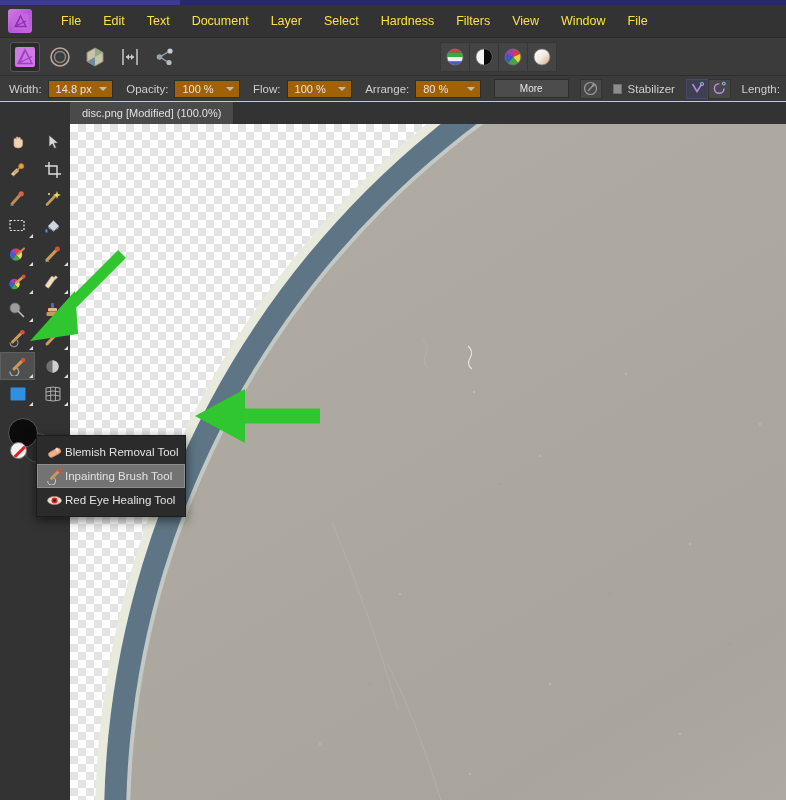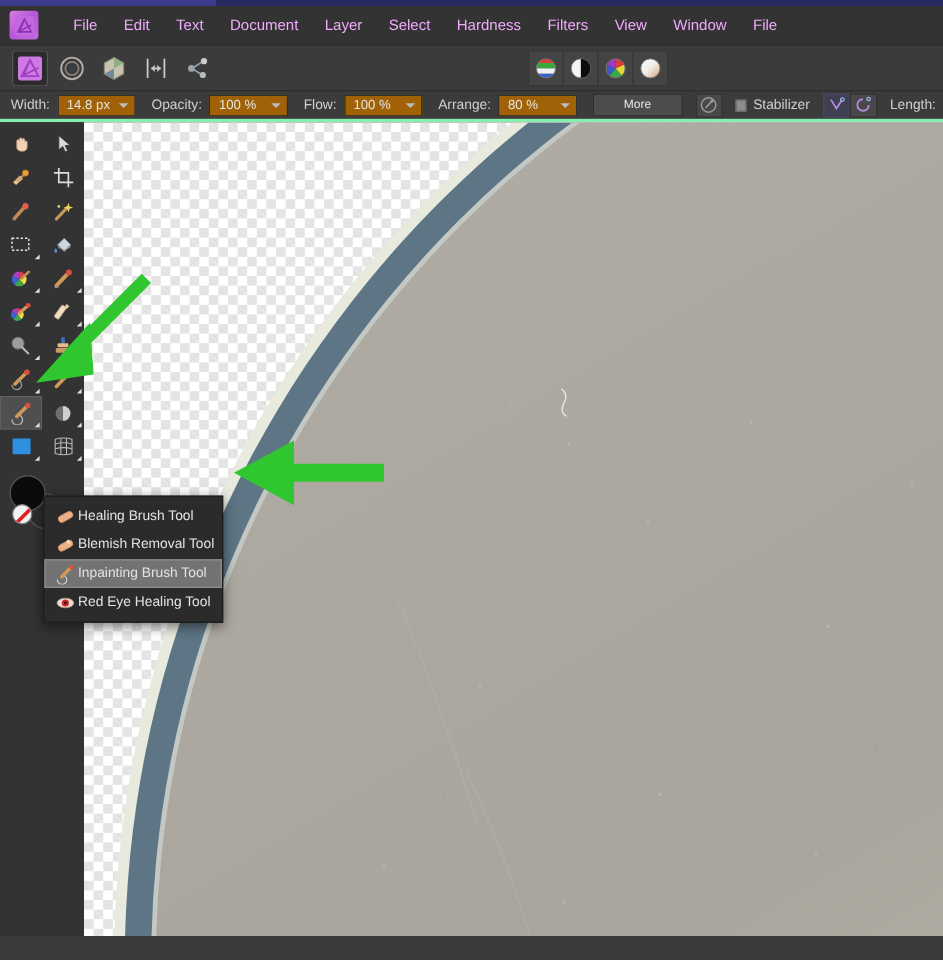--- a/index.html
+++ b/index.html
@@ -20,21 +20,21 @@
     height:33px; background:#333333; display:flex; align-items:center;
     padding-left:8px; border-bottom:1px solid #2b2b2b;
   }
   .applogo {
     width:24px; height:24px; border-radius:3px; flex:none; margin-right:18px;
     background:linear-gradient(135deg,#d77de0 0%, #b657d8 50%, #c46ae0 100%);
     display:flex; align-items:center; justify-content:center;
   }
   .applogo svg { display:block; }
   .menuitem {
-    font-size:12.5px; color:#f0abfc; padding:4px 11px; cursor:default; white-space:nowrap;
+    font-size:12.5px; color:#fde047; padding:4px 11px; cursor:default; white-space:nowrap;
   }
 
   
   .personabar {
     height:38px; background:#3b3b3b; display:flex; align-items:center;
     padding-left:10px; border-bottom:1px solid #2e2e2e; position:relative;
   }
   .persona {
     width:30px; height:30px; margin-right:5px; border-radius:3px;
     display:flex; align-items:center; justify-content:center; position:relative;
@@ -42,21 +42,21 @@
   .persona.active { background:#2b2b2b; box-shadow:inset 0 0 0 1px #565656; }
   .adjgroup { position:absolute; left:440px; top:4px; display:flex; }
   .adjbtn {
     width:30px; height:30px; background:#444444; border:1px solid #363636;
     display:flex; align-items:center; justify-content:center; margin-right:-1px;
   }
 
   
   .optionsbar {
     height:26px; background:#3b3b3b; display:flex; align-items:center;
-    padding-left:9px; font-size:11.5px; color:#d0d0d0; border-bottom:3px solid #86efac;
+    padding-left:9px; font-size:11.5px; color:#d0d0d0; border-bottom:1px solid #86efac;
     white-space:nowrap; overflow:hidden;
   }
   .olabel { margin-right:6px; color:#cfcfcf; }
   .ofield {
     width:76px; height:18px; background:#a16207; border:1px solid #2e2e2e;
     display:flex; align-items:center; padding-left:7px; font-size:11px;
     color:#e4e4e4; margin-right:2px; position:relative;
   }
   .ofield .caret {
     position:absolute; right:5px; top:50%; margin-top:-2px;
@@ -324,20 +324,23 @@
     <div class="iconbtn">
       <svg width="15" height="15" viewBox="0 0 15 15" aria-hidden="true">
         <path d="M12 7.5 A4.8 4.8 0 1 1 7.2 2.7" fill="none" stroke="#b48de0" stroke-width="1.5"></path>
         <circle cx="11.8" cy="2.6" r="1.4" fill="none" stroke="#8fb6e8" stroke-width="1.1"></circle>
       </svg>
     </div>
     <span class="ogap"></span>
     <span class="olabel">Length:</span>
   </div>
 
+  <div class="tabbar">
+    <div class="doctab">disc.png [Modified] (100.0%)</div>
+  </div>
 
   <div class="bodyarea">
 
     <div class="canvaswrap">
       <svg class="discsvg" width="716" height="678" viewBox="0 0 716 678" aria-hidden="true">
         <defs>
           <linearGradient id="bodyg" x1="0" y1="0" x2="0.6" y2="1">
             <stop offset="0" stop-color="#b2aea5"></stop>
             <stop offset="0.45" stop-color="#a9a59c"></stop>
             <stop offset="1" stop-color="#cfcbbf"></stop>
@@ -567,28 +570,20 @@
 
       <div class="swatcharea">
         <div class="swstroke"></div>
         <div class="swfill"></div>
         <div class="swnone"></div>
       </div>
     </div>
 
     <div class="ctxmenu">
 
-      <div class="ctxitem">
-        <span class="ci">
-          <svg width="17" height="17" viewBox="0 0 17 17" aria-hidden="true">
-            <rect x="2" y="6" width="13" height="5.6" rx="2.8" fill="#edb189" stroke="#c98b60" stroke-width="0.7" transform="rotate(-28 8.5 8.5)"></rect>
-          </svg>
-        </span>
-        <span>Healing Brush Tool</span>
-      </div>
 
 
       <div class="ctxitem">
         <span class="ci">
           <svg width="17" height="17" viewBox="0 0 17 17" aria-hidden="true">
             <rect x="2" y="6" width="13" height="5.6" rx="2.8" fill="#edb189" stroke="#c98b60" stroke-width="0.7" transform="rotate(-28 8.5 8.5)"></rect>
             <path d="M10.5 3.5 a3 3 0 0 1 1.5 4.5 l-3-2.4 z" fill="#f6d9c2"></path>
           </svg>
         </span>
         <span>Blemish Removal Tool</span>

